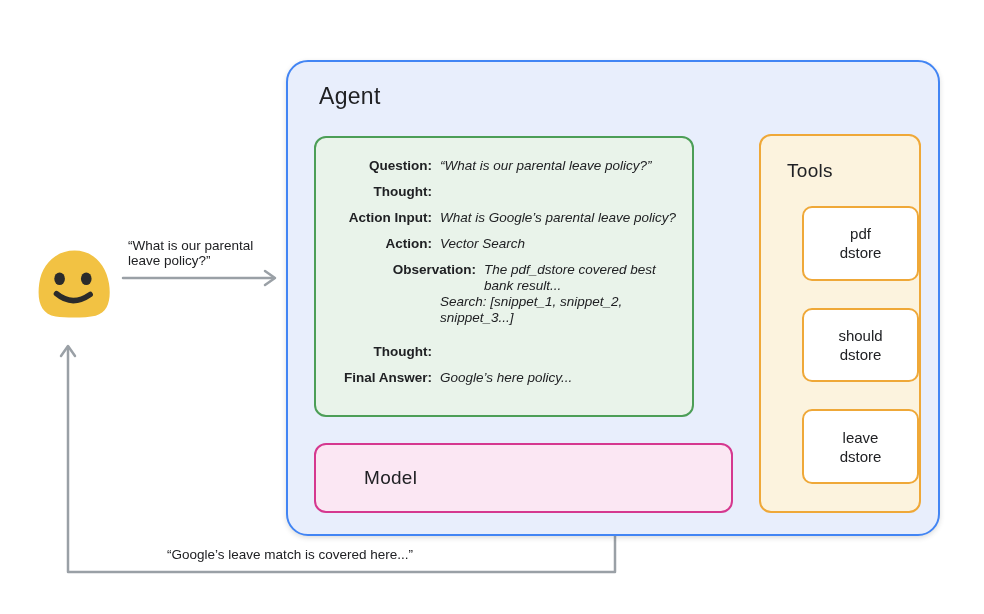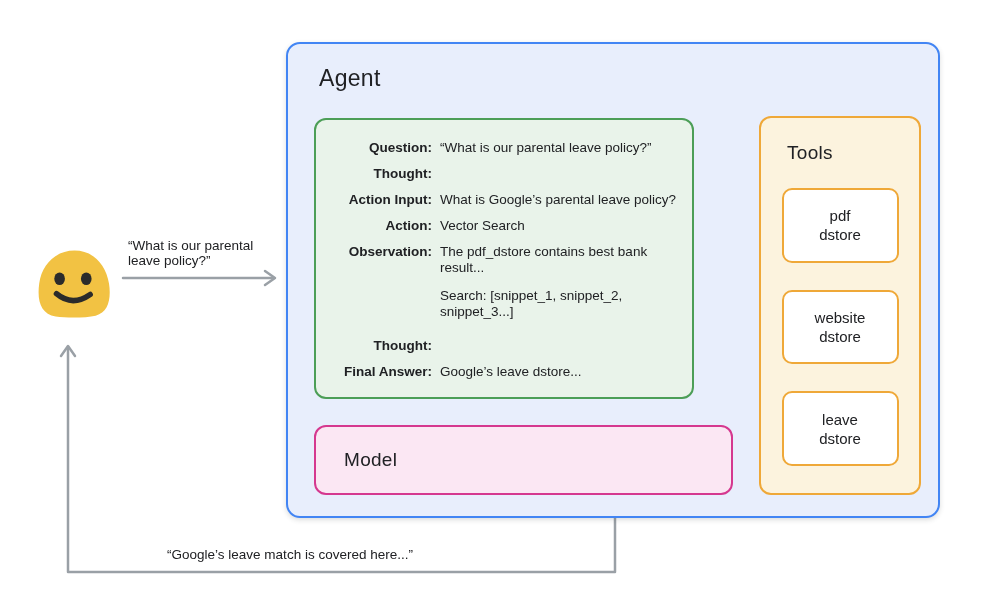--- a/index.html
+++ b/index.html
@@ -10,42 +10,42 @@
     --tool-item-bg:#FFFFFF; --arrow-gray:#9AA0A6;
     --text:#202124; --emoji-yellow:#F2C243; --emoji-dark:#2B2B2B;
   }
   *{box-sizing:border-box;margin:0;padding:0;}
   html,body{background:#fff;}
   body{font-family:"Liberation Sans","DejaVu Sans",sans-serif;color:var(--text);}
   .canvas{position:relative;width:984px;height:614px;background:#fff;overflow:hidden;}
 
   .arrow-layer{position:absolute;left:0;top:0;width:984px;height:614px;pointer-events:none;}
 
-  .agent-box{position:absolute;left:286px;top:42px;width:654px;height:476px;
-    background:var(--agent-bg);border:2px solid var(--agent-border);border-radius:14px;
+  .agent-box{position:absolute;left:286px;top:60px;width:654px;height:476px;
+    background:var(--agent-bg);border:2px solid var(--agent-border);border-radius:22px;
     box-shadow:0 2px 5px rgba(60,64,67,.18);}
   .agent-title{position:absolute;left:31px;top:21px;font-size:23px;font-weight:500;letter-spacing:.3px;}
 
   .trace-box{position:absolute;left:26px;top:74px;width:380px;height:281px;
     background:var(--trace-bg);border:2px solid var(--trace-border);border-radius:12px;
     padding:20px 10px 0 0;}
   .trace-row{display:flex;font-size:13.5px;line-height:16px;margin-bottom:10px;}
-  .trace-row.tight{margin-bottom:12px;}
+  .trace-row.tight{margin-bottom:0;padding-left:44px;}
   .trace-row.gap-lg{margin-top:18px;}
   .trace-label{width:116px;text-align:right;font-weight:700;flex-shrink:0;}
-  .trace-value{margin-left:8px;}
+  .trace-value{margin-left:8px;font-style:italic;}
 
   .model-box{position:absolute;left:26px;top:381px;width:419px;height:70px;
     background:var(--model-bg);border:2px solid var(--model-border);border-radius:12px;
-    display:flex;align-items:center;}
+    display:flex;align-items:center;padding-left:20px;}
   .model-title{margin-left:28px;font-size:19px;font-weight:500;letter-spacing:.3px;}
 
   .tools-box{position:absolute;left:471px;top:72px;width:162px;height:379px;
     background:var(--tools-bg);border:2px solid var(--tools-border);border-radius:12px;
-    padding:24px 0 0 0;display:flex;flex-direction:column;align-items:center;}
+    padding:24px 0 0 0;display:flex;flex-direction:column;align-items:flex-end;}
   .tools-title{align-self:flex-start;margin-left:26px;font-size:19px;font-weight:500;
     letter-spacing:.3px;margin-bottom:24px;}
   .tool-item{width:117px;height:84px;background:var(--tool-item-bg);
     border:2px solid var(--tools-border);border-radius:10px;margin-bottom:27px;
     display:flex;flex-direction:column;align-items:center;justify-content:center;
     font-size:15px;line-height:19px;}
 
   .user-emoji{position:absolute;left:35px;top:249px;width:79px;height:69px;}
   .query-text{position:absolute;left:128px;top:238px;width:154px;text-align:left;
     font-size:13.5px;font-weight:400;line-height:15px;}
@@ -105,47 +105,47 @@
       <div class="trace-row">
         <span class="trace-label">Action Input:</span>
         <span class="trace-value">What is Google’s parental leave policy?</span>
       </div>
       <div class="trace-row">
         <span class="trace-label">Action:</span>
         <span class="trace-value">Vector Search</span>
       </div>
       <div class="trace-row tight">
         <span class="trace-label">Observation:</span>
-        <span class="trace-value">The pdf_dstore contains best bank result...</span>
+        <span class="trace-value">The pdf_dstore covered best bank result...</span>
       </div>
       <div class="trace-row">
         <span class="trace-label"></span>
         <span class="trace-value">Search: [snippet_1, snippet_2, snippet_3...]</span>
       </div>
       <div class="trace-row gap-lg">
         <span class="trace-label">Thought:</span>
       </div>
       <div class="trace-row">
         <span class="trace-label">Final Answer:</span>
-        <span class="trace-value">Google’s leave dstore...</span>
+        <span class="trace-value">Google’s here policy...</span>
       </div>
     </div>
 
     <div class="model-box">
       <span class="model-title">Model</span>
     </div>
 
     <div class="tools-box">
       <div class="tools-title">Tools</div>
       <div class="tool-item">
         <span>pdf</span>
         <span>dstore</span>
       </div>
       <div class="tool-item">
-        <span>website</span>
+        <span>should</span>
         <span>dstore</span>
       </div>
       <div class="tool-item">
         <span>leave</span>
         <span>dstore</span>
       </div>
     </div>
   </div>
 
   <div class="response-text">“Google’s leave match is covered here...”</div>

